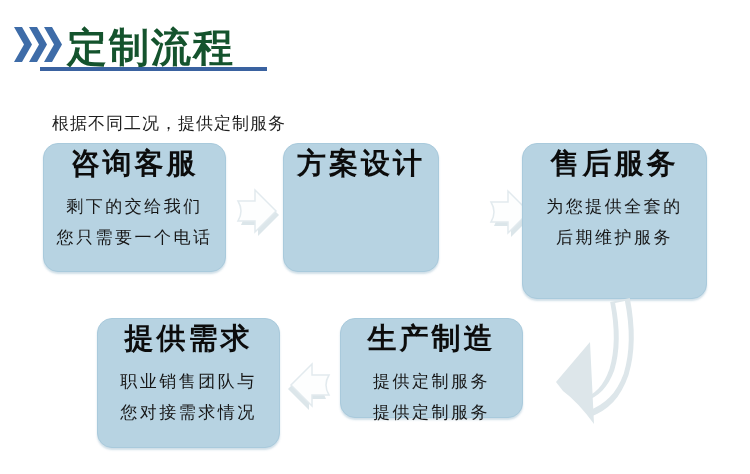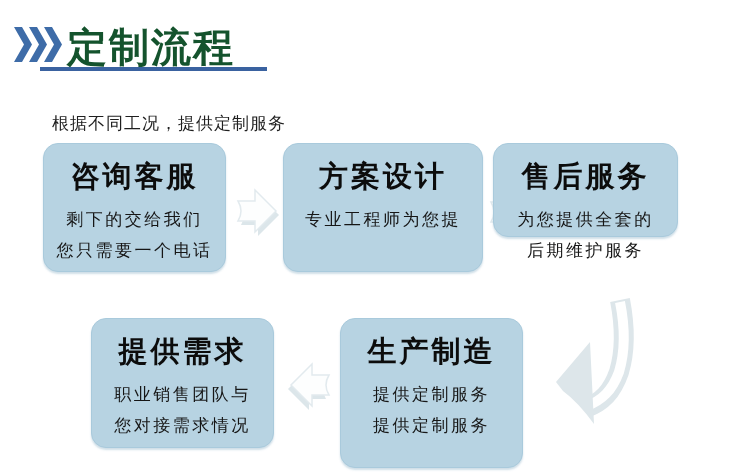--- a/index.html
+++ b/index.html
@@ -21,32 +21,32 @@
   
   .chevrons{position:absolute;left:14px;top:27px;}
   .page-title{position:absolute;left:67px;top:20px;font-size:40px;font-weight:900;
     letter-spacing:2px;color:#14532d;font-family:"Liberation Sans","DejaVu Sans",sans-serif;}
   .title-underline{position:absolute;left:40px;top:67px;width:227px;height:4px;
     background:var(--underline-blue);}
   .subtitle{position:absolute;left:52px;top:92px;font-size:17px;color:#1f1f1f;letter-spacing:1px;margin-top:20px;}
 
   
   .step{position:absolute;background:var(--box-fill);border:1px solid var(--box-edge);
-    border-radius:15px;text-align:center;padding-top:13px;
+    border-radius:15px;text-align:center;
     box-shadow:0 2px 2px rgba(150,185,205,.45);}
   .step h2{font-size:29px;font-weight:900;letter-spacing:3px;color:#0c0c0c;margin-bottom:7px;
     font-family:"Liberation Sans","DejaVu Sans",sans-serif;}
   .step p{font-size:17px;line-height:31px;letter-spacing:2.5px;color:#161616;
     font-family:"Liberation Serif","DejaVu Serif",serif;}
 
   .step-1{left:43px; top:143px;width:183px;height:129px;}
-  .step-2{left:283px;top:143px;width:200px;height:129px;}
-  .step-3{left:493px;top:143px;width:185px;height:94px;}
-  .step-4{left:91px; top:318px;width:183px;height:130px;}
-  .step-5{left:340px;top:318px;width:183px;height:150px;}
+  .step-2{left:283px;top:143px;width:156px;height:129px;}
+  .step-3{left:522px;top:143px;width:185px;height:156px;}
+  .step-4{left:97px; top:318px;width:183px;height:130px;}
+  .step-5{left:340px;top:318px;width:183px;height:100px;}
 
   .flow-arrow{position:absolute;}
   .arrow-1{left:231px;top:186px;}
   .arrow-2{left:484px;top:187px;}
   .arrow-3{left:286px;top:360px;}
   .curve-arrow{position:absolute;left:550px;top:292px;}
 </style>
 </head>
 <body>
 
@@ -69,21 +69,20 @@
     <p>您只需要一个电话</p>
   </div>
 
   <svg class="flow-arrow arrow-1" width="50" height="50" viewBox="0 0 50 50">
     <path transform="translate(3,4)" fill="#dce6ea" d="M7,15 L24,15 L24,4 L45,25 L24,46 L24,35 L7,35 Q13,25 7,15 Z"></path>
     <path fill="#fdfefe" stroke="#e2eaee" stroke-width="1.5" d="M7,15 L24,15 L24,4 L45,25 L24,46 L24,35 L7,35 Q13,25 7,15 Z"></path>
   </svg>
 
   <div class="step step-2">
     <h2>方案设计</h2>
-    <p>专业工程师为您提</p>
   </div>
 
   <svg class="flow-arrow arrow-2" width="50" height="50" viewBox="0 0 50 50">
     <path transform="translate(3,4)" fill="#dce6ea" d="M7,15 L24,15 L24,4 L45,25 L24,46 L24,35 L7,35 Q13,25 7,15 Z"></path>
     <path fill="#fdfefe" stroke="#e2eaee" stroke-width="1.5" d="M7,15 L24,15 L24,4 L45,25 L24,46 L24,35 L7,35 Q13,25 7,15 Z"></path>
   </svg>
 
   <div class="step step-3">
     <h2>售后服务</h2>
     <p>为您提供全套的</p>

